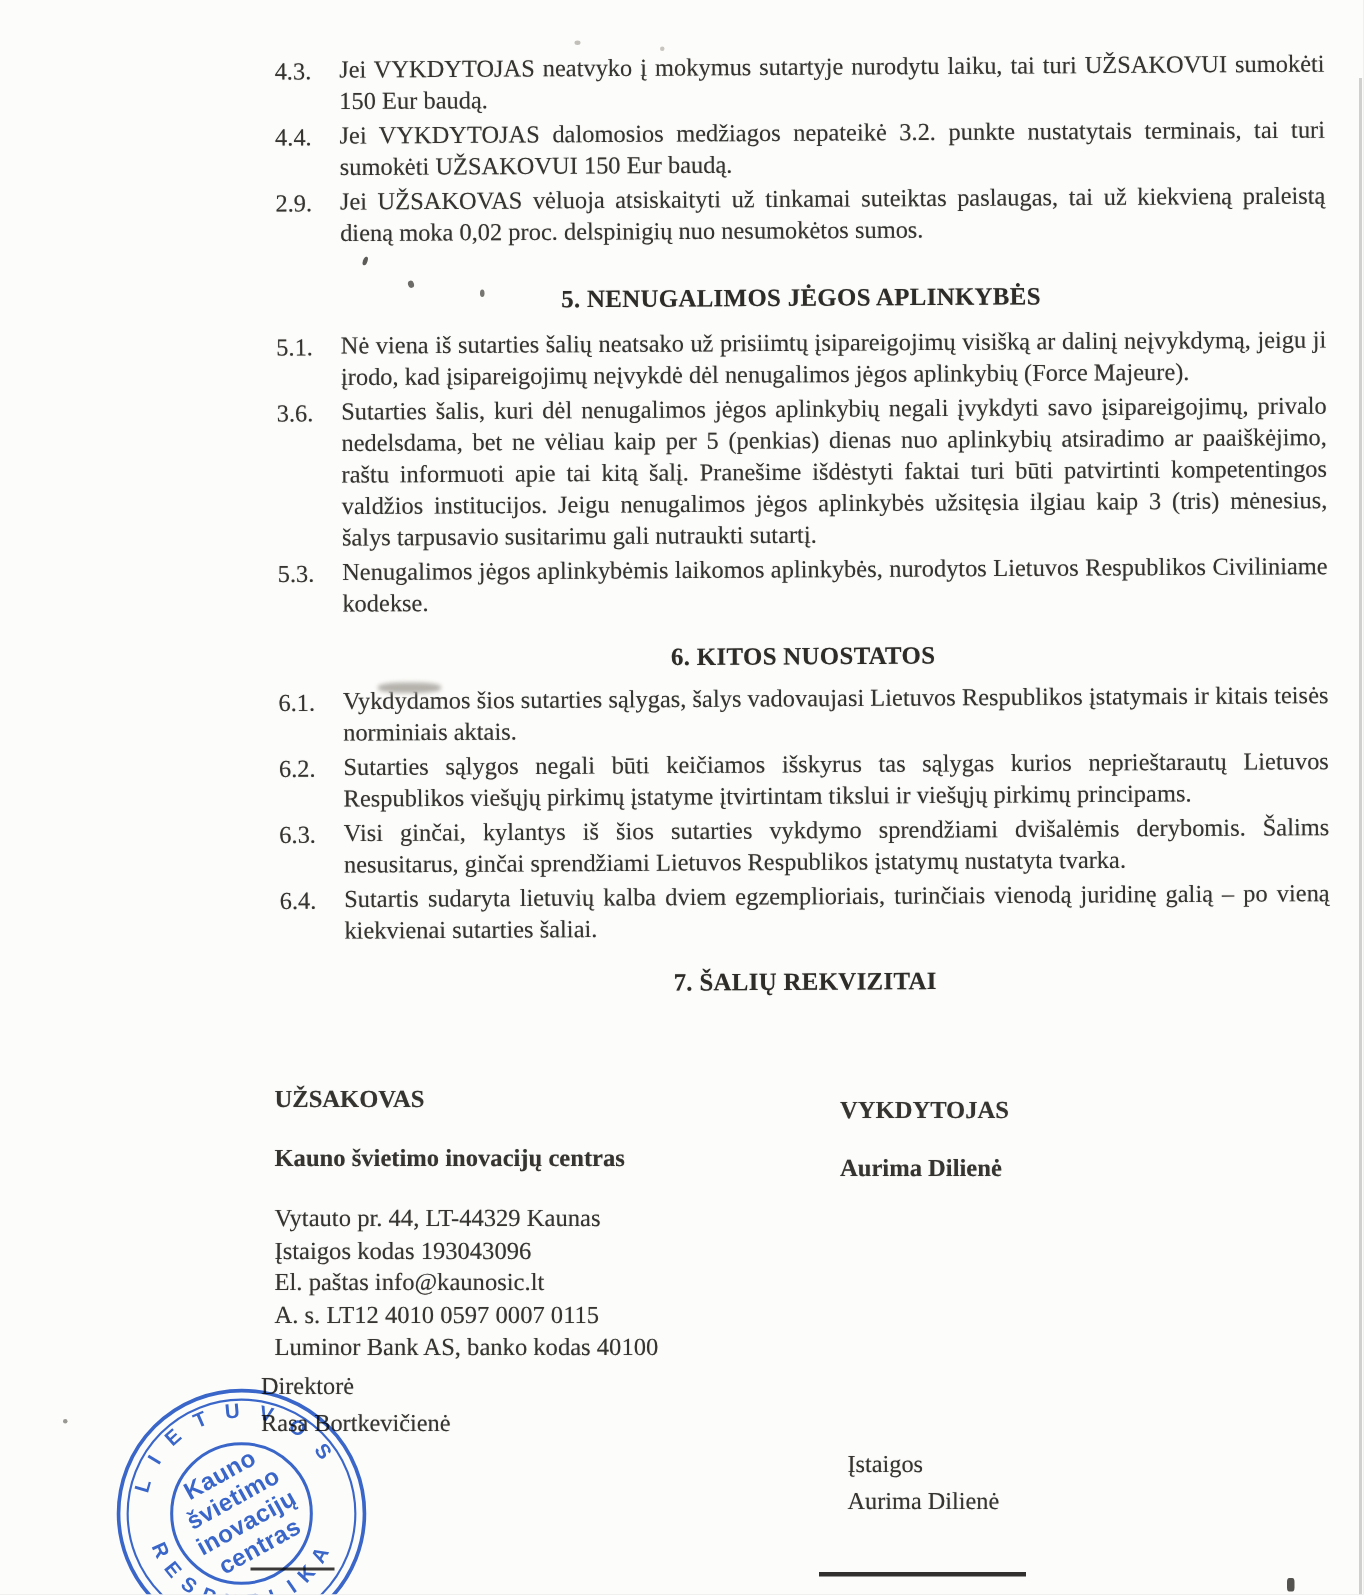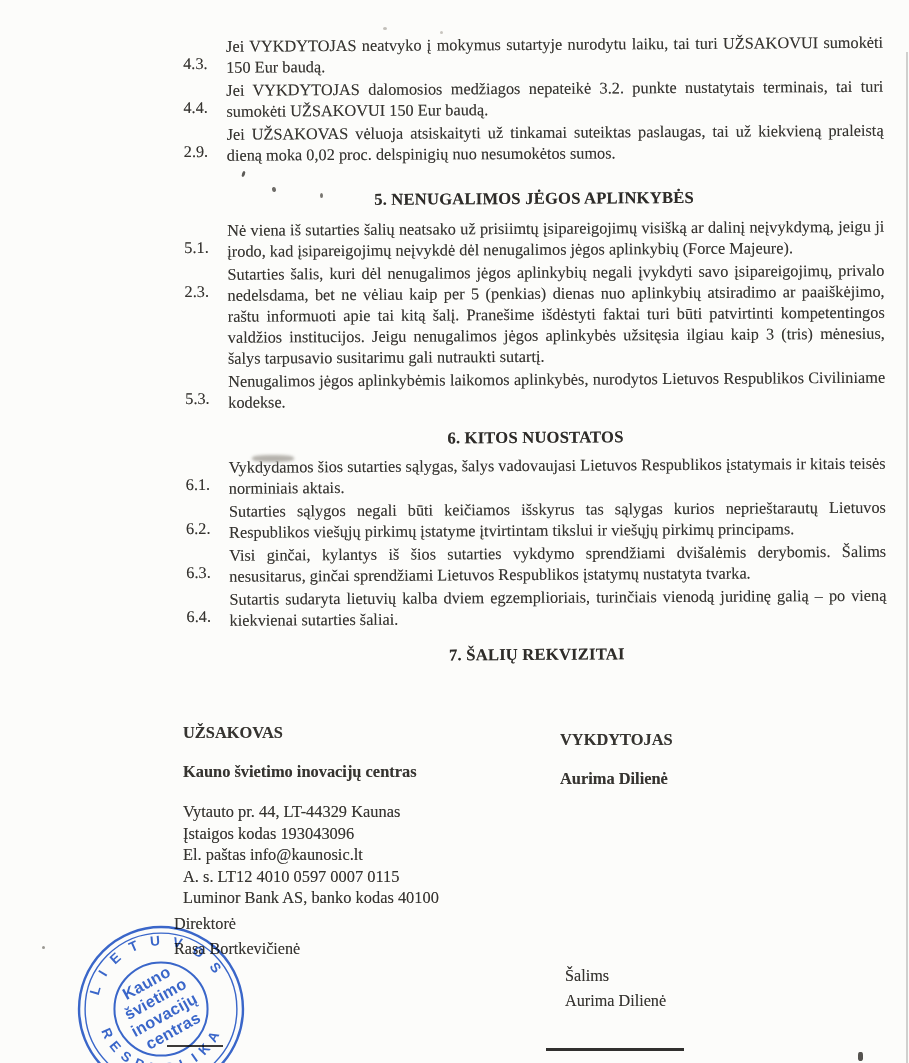--- a/index.html
+++ b/index.html
@@ -10,21 +10,21 @@
     color:#363430;
   }
   
   .main {
     position:absolute; left:183px; top:36px; width:700px;
     transform:rotate(-0.35deg); transform-origin:0 0;
     font-size:16.3px; line-height:21px;
     text-shadow:0 0 0.6px rgba(54,52,48,.45);
   }
   .clause { position:relative; padding-left:43px; text-align:justify; margin-bottom:2px; }
-  .clause .num { position:absolute; left:0; top:17px; }
+  .clause .num { position:absolute; left:0; top:1px; }
   .heading {
     text-align:center; font-weight:bold; font-size:16.6px;
     letter-spacing:.2px; color:#2e2c29;
   }
   .heading.h5 { margin-top:24px; margin-bottom:9px; }
   .heading.h6 { margin-top:16px; margin-bottom:7px; }
   .heading.h7 { margin-top:15px; }
   
   .parties {
     position:absolute; left:183px; top:722px; width:700px; display:flex;
@@ -84,21 +84,21 @@
       <span class="txt">Jei UŽSAKOVAS vėluoja atsiskaityti už tinkamai suteiktas paslaugas, tai už kiekvieną praleistą dieną moka 0,02 proc. delspinigių nuo nesumokėtos sumos.</span>
     </div>
 
     <div class="heading h5">5. NENUGALIMOS JĖGOS APLINKYBĖS</div>
 
     <div class="clause">
       <span class="num">5.1.</span>
       <span class="txt">Nė viena iš sutarties šalių neatsako už prisiimtų įsipareigojimų visišką ar dalinį neįvykdymą, jeigu ji įrodo, kad įsipareigojimų neįvykdė dėl nenugalimos jėgos aplinkybių (Force Majeure).</span>
     </div>
     <div class="clause">
-      <span class="num">2.3.</span>
+      <span class="num">3.6.</span>
       <span class="txt">Sutarties šalis, kuri dėl nenugalimos jėgos aplinkybių negali įvykdyti savo įsipareigojimų, privalo nedelsdama, bet ne vėliau kaip per 5 (penkias) dienas nuo aplinkybių atsiradimo ar paaiškėjimo, raštu informuoti apie tai kitą šalį. Pranešime išdėstyti faktai turi būti patvirtinti kompetentingos valdžios institucijos. Jeigu nenugalimos jėgos aplinkybės užsitęsia ilgiau kaip 3 (tris) mėnesius, šalys tarpusavio susitarimu gali nutraukti sutartį.</span>
     </div>
     <div class="clause">
       <span class="num">5.3.</span>
       <span class="txt">Nenugalimos jėgos aplinkybėmis laikomos aplinkybės, nurodytos Lietuvos Respublikos Civiliniame kodekse.</span>
     </div>
 
     <div class="heading h6">6. KITOS NUOSTATOS</div>
 
     <div class="clause">
@@ -135,21 +135,21 @@
       <div class="party-role">VYKDYTOJAS</div>
       <div class="party-name">Aurima Dilienė</div>
     </div>
   </div>
 
   <div class="sig sig-left">
     <div>Direktorė</div>
     <div>Rasa Bortkevičienė</div>
   </div>
   <div class="sig sig-right">
-    <div>Šalims</div>
+    <div>Įstaigos</div>
     <div>Aurima Dilienė</div>
   </div>
 
   <div class="sigline sigline-left"></div>
   <div class="sigline sigline-right"></div>
 
   <svg class="stamp" viewBox="0 0 168 168">
     <circle cx="84" cy="84" r="81" fill="none" stroke-width="2.4" stroke="#2f5fcb"></circle>
     <circle cx="84" cy="84" r="75" fill="none" stroke-width="1.4" stroke="#2f5fcb"></circle>
     <circle cx="84" cy="84" r="46" fill="none" stroke-width="2" stroke="#2f5fcb"></circle>

